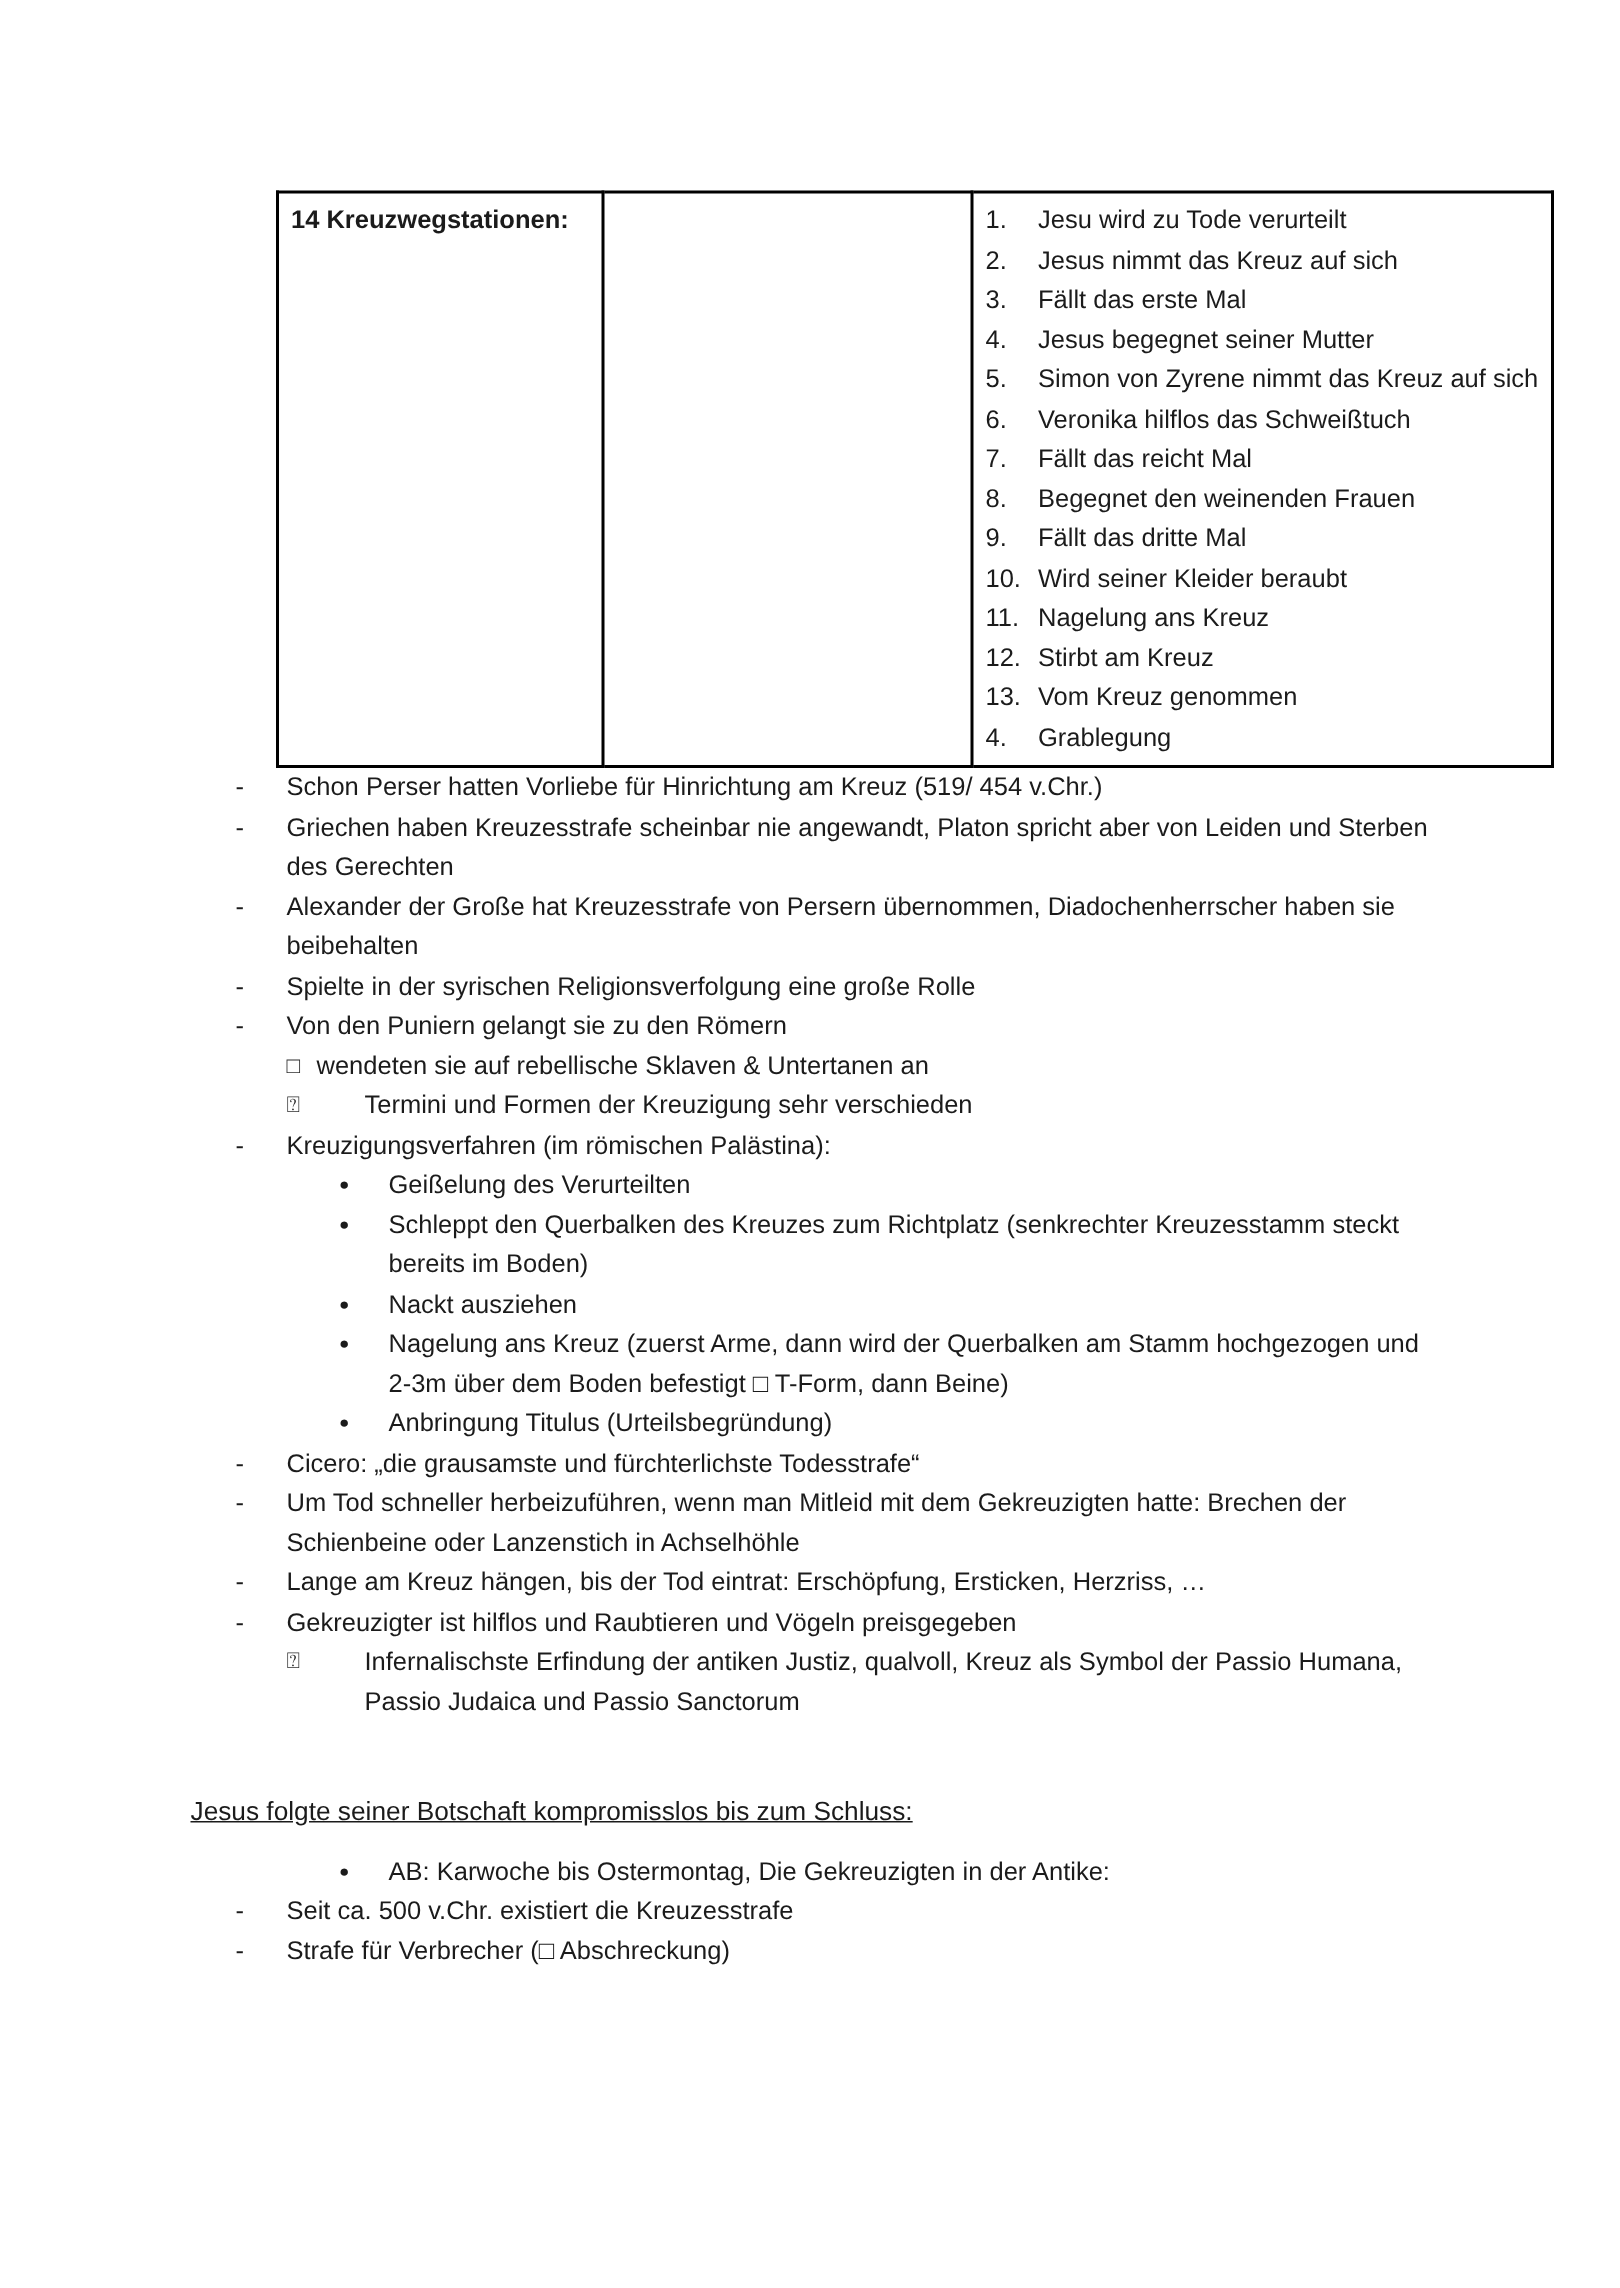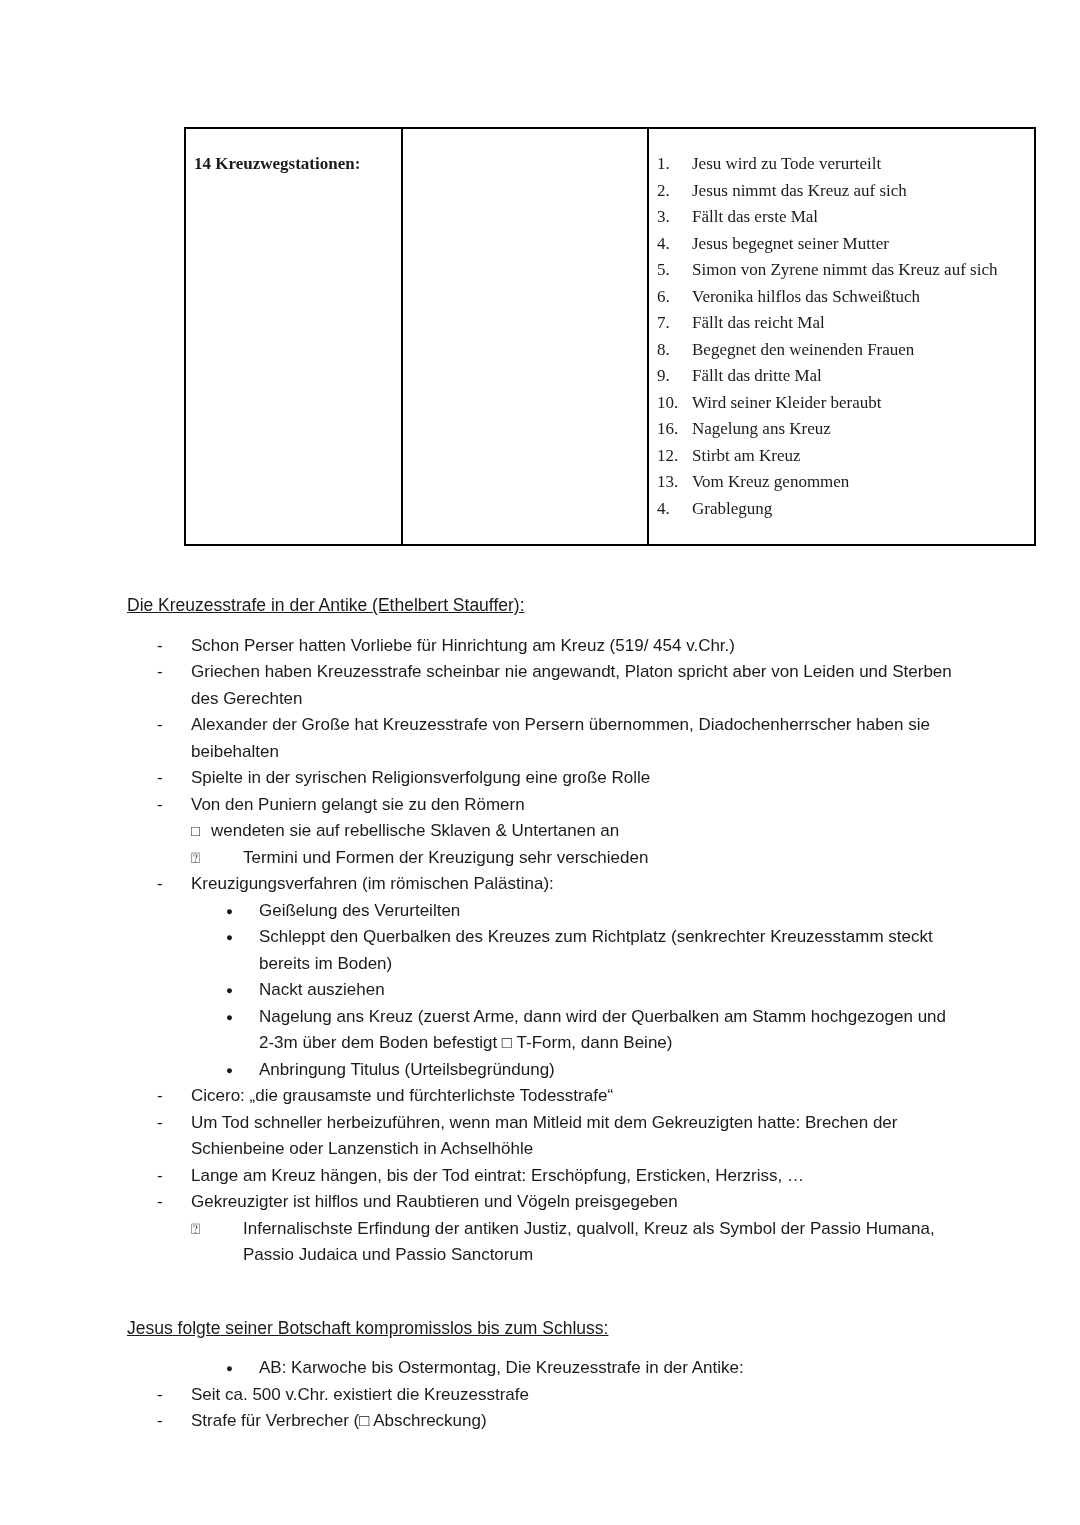--- a/index.html
+++ b/index.html
@@ -21,22 +21,21 @@
   
   table.stations{
     border-collapse:collapse;
     margin-left:57px;
     width:850px;
     table-layout:fixed;
   }
   table.stations td{
     border:2px solid #000;
     vertical-align:top;
-    padding:22px 8px;
-    font-family:Liberation Serif, serif;
+    padding:5px 8px;
   }
   td.cell-label{font-weight:bold;}
   td.cell-list{padding-left:36px;}
   .st-row{display:flex;}
   .st-num{flex:none;width:35px;}
   .st-text{flex:1;min-width:0;}
 
   
   .section-heading{
     text-decoration:underline;
@@ -117,21 +116,21 @@
             </div>
         <div class="st-row">
               <span class="st-num">9.</span>
               <span class="st-text">Fällt das dritte Mal</span>
             </div>
         <div class="st-row">
               <span class="st-num">10.</span>
               <span class="st-text">Wird seiner Kleider beraubt</span>
             </div>
         <div class="st-row">
-              <span class="st-num">16.</span>
+              <span class="st-num">11.</span>
               <span class="st-text">Nagelung ans Kreuz</span>
             </div>
         <div class="st-row">
               <span class="st-num">12.</span>
               <span class="st-text">Stirbt am Kreuz</span>
             </div>
         <div class="st-row">
               <span class="st-num">13.</span>
               <span class="st-text">Vom Kreuz genommen</span>
             </div>
@@ -139,21 +138,20 @@
               <span class="st-num">4.</span>
               <span class="st-text">Grablegung</span>
             </div>
       </td>
     </tr>
   </tbody>
     </table>
 
   <div class="content">
 
-    <div class="section-heading">Die Kreuzesstrafe in der Antike (Ethelbert Stauffer):</div>
 
     <div class="item lvl-dash">
         <span class="marker">-</span>
         <span class="txt">Schon Perser hatten Vorliebe für Hinrichtung am Kreuz (519/ 454 v.Chr.)</span>
       </div>
     <div class="item lvl-dash">
         <span class="marker">-</span>
         <span class="txt">Griechen haben Kreuzesstrafe scheinbar nie angewandt, Platon spricht aber von Leiden und Sterben des Gerechten</span>
       </div>
     <div class="item lvl-dash">
@@ -218,21 +216,21 @@
       </div>
     <div class="item lvl-boxq">
         <span class="marker">⍰</span>
         <span class="txt">Infernalischste Erfindung der antiken Justiz, qualvoll, Kreuz als Symbol der Passio Humana, Passio Judaica und Passio Sanctorum</span>
       </div>
 
     <div class="section-heading second">Jesus folgte seiner Botschaft kompromisslos bis zum Schluss:</div>
 
     <div class="item lvl-bullet">
         <span class="marker">●</span>
-        <span class="txt">AB: Karwoche bis Ostermontag, Die Kreuzesstrafe in der Antike:</span>
+        <span class="txt">AB: Karwoche bis Ostermontag, Die Gekreuzigten in der Antike:</span>
       </div>
     <div class="item lvl-dash">
         <span class="marker">-</span>
         <span class="txt">Seit ca. 500 v.Chr. existiert die Kreuzesstrafe</span>
       </div>
     <div class="item lvl-dash">
         <span class="marker">-</span>
         <span class="txt">Strafe für Verbrecher (□ Abschreckung)</span>
       </div>
 

